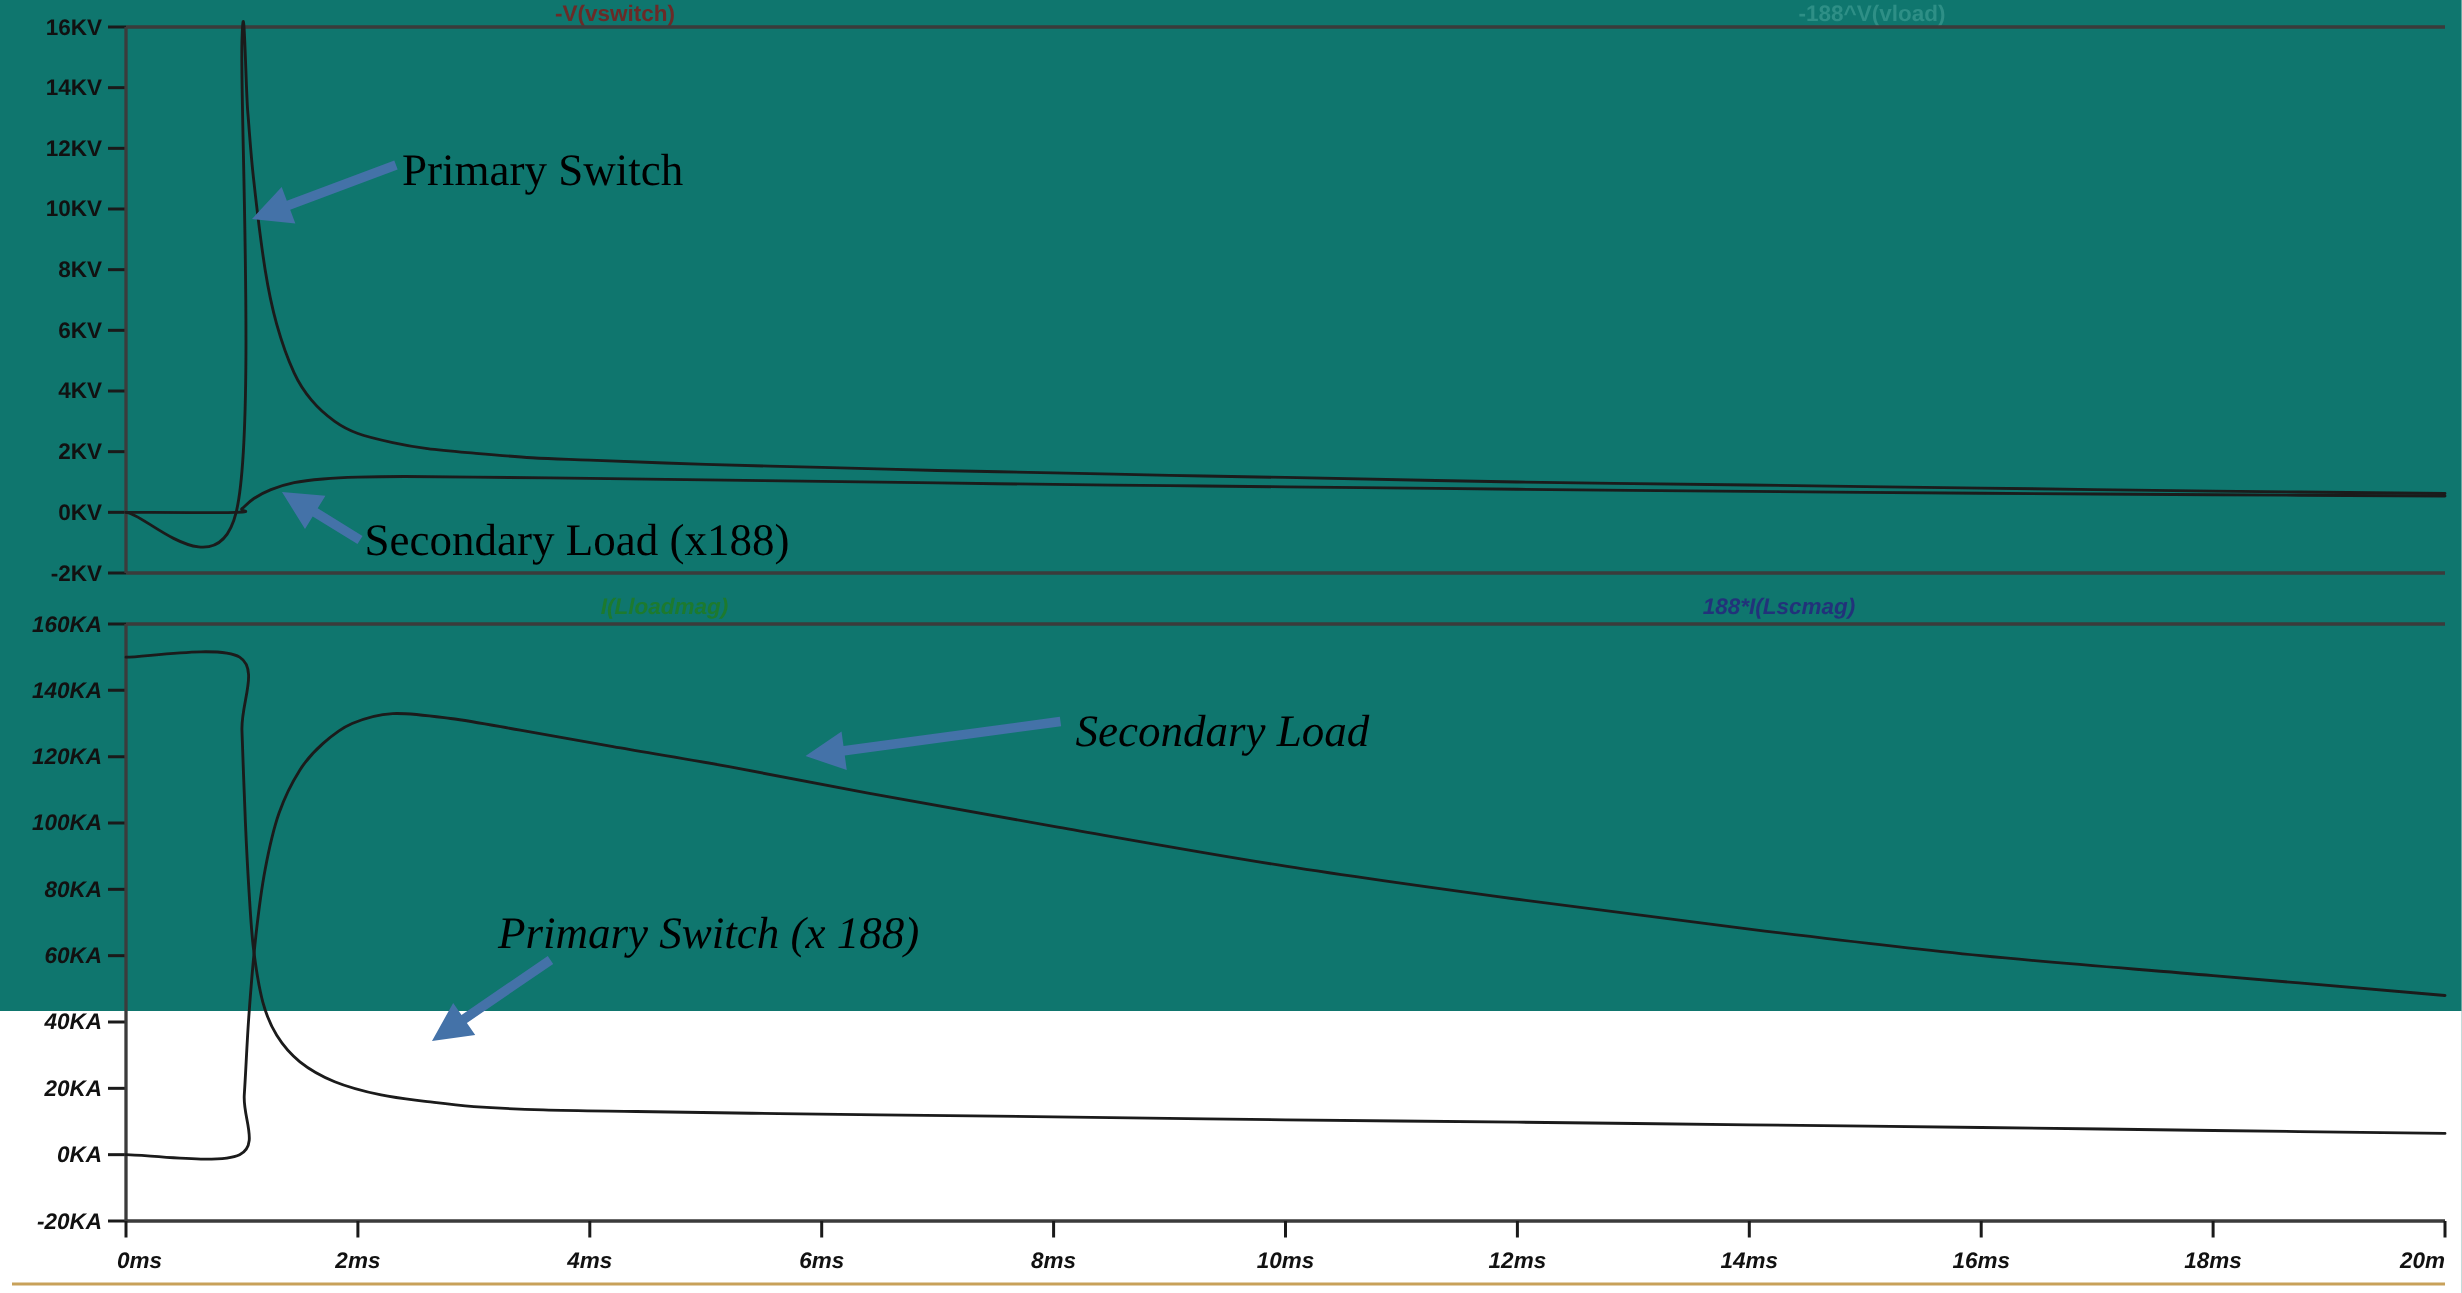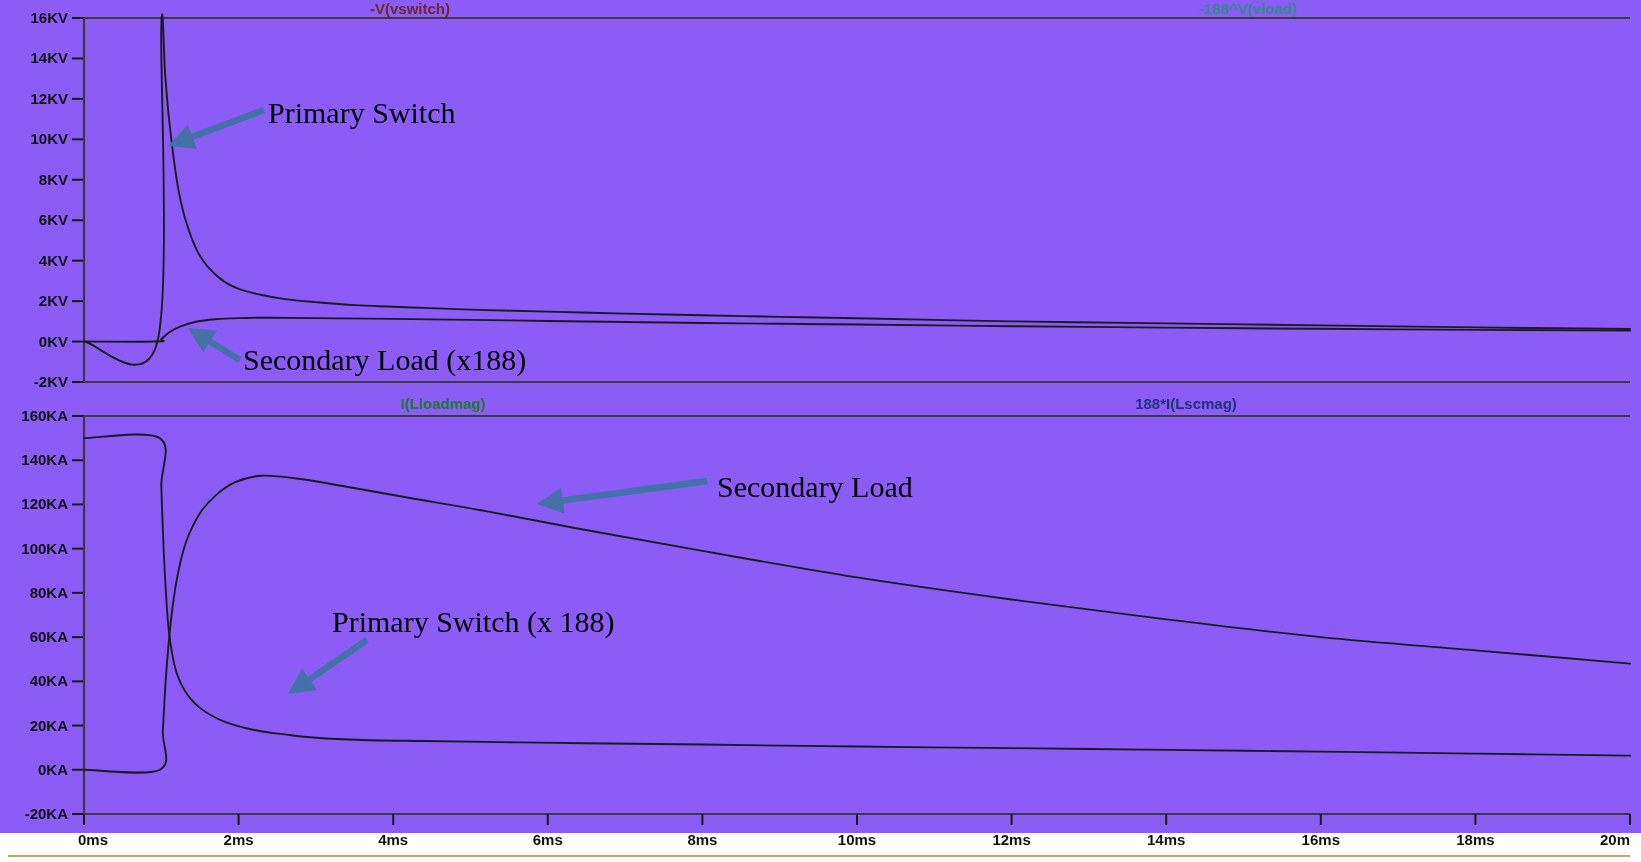--- a/index.html
+++ b/index.html
@@ -1,20 +1,20 @@
 <!DOCTYPE html>
 <html><head>
 <meta charset="utf-8">
 <style>
   html,body{margin:0;padding:0;background:#ffffff;}
   body{width:1641px;height:862px;font-family:"Liberation Sans",sans-serif;overflow:hidden;}
-  #root{position:relative;width:1641px;height:833px;background:#8b5cf6;}
+  #root{position:relative;width:1641px;height:674px;background:#0f766e;}
   .panel{position:absolute;left:0;width:1641px;}
   #panel-top{top:0;height:392px;}
-  #panel-bottom{top:394px;height:468px;}
+  #panel-bottom{top:394px;height:468px;font-style:italic;}
   svg{display:block;}
   .axis-label{font-family:"Liberation Sans",sans-serif;font-weight:bold;font-size:15px;fill:#111;}
   .trace-label{font-family:"Liberation Sans",sans-serif;font-weight:bold;font-size:15px;}
   .annot{font-family:"Liberation Serif",serif;font-size:30px;fill:#000;}
   .frame{fill:none;stroke:#3b3b3b;stroke-width:2.2;}
   .tick{stroke:#1a1a1a;stroke-width:2;}
   .curve{fill:none;stroke:#1b1b1b;stroke-width:1.9;stroke-linejoin:round;stroke-linecap:round;}
   .arrow{stroke-width:0;}
   .baseline{stroke:#c8a15a;stroke-width:2;}
 </style>

